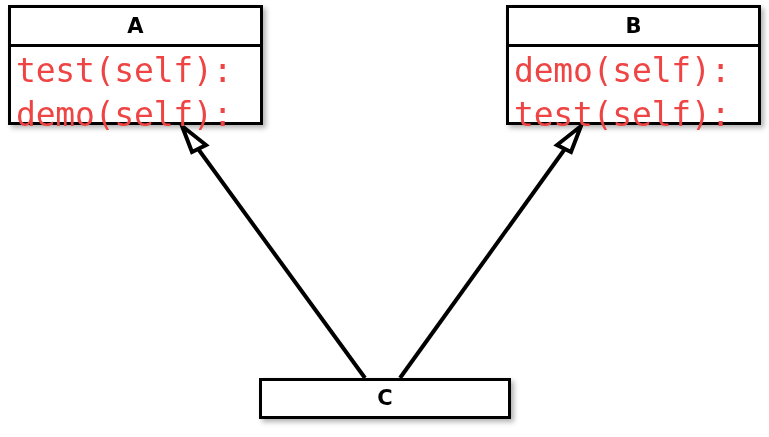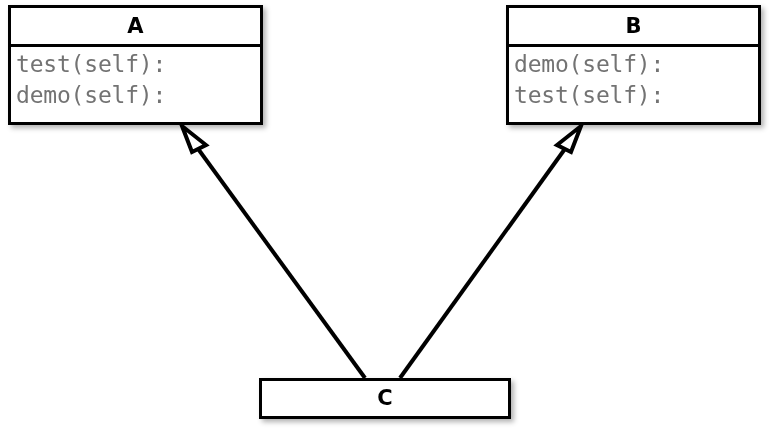--- a/index.html
+++ b/index.html
@@ -36,24 +36,24 @@
     padding-top: 8px;
     padding-bottom: 7px;
   }
   .members {
     box-sizing: border-box;
     border-top: 3px solid #000000;
     padding: 2px 5px 3px 5px;
   }
   .member-row {
     font-family: "DejaVu Sans Mono", monospace;
-    font-size: 23px;
+    font-size: 33px;
     line-height: 1.34;
     letter-spacing: -0.2px;
-    color: #737373;
+    color: #ef4444;
     white-space: pre;
     text-align: left;
   }
   
   #class-a { left: 8px;   top: 5px;   width: 255px; height: 120px; }
   #class-b { left: 506px; top: 5px;   width: 255px; height: 120px; }
   #class-c { left: 259px; top: 378px; width: 252px; height: 41px;  }
   #class-c .class-name { padding-top: 7px; }
 
   #edges {

